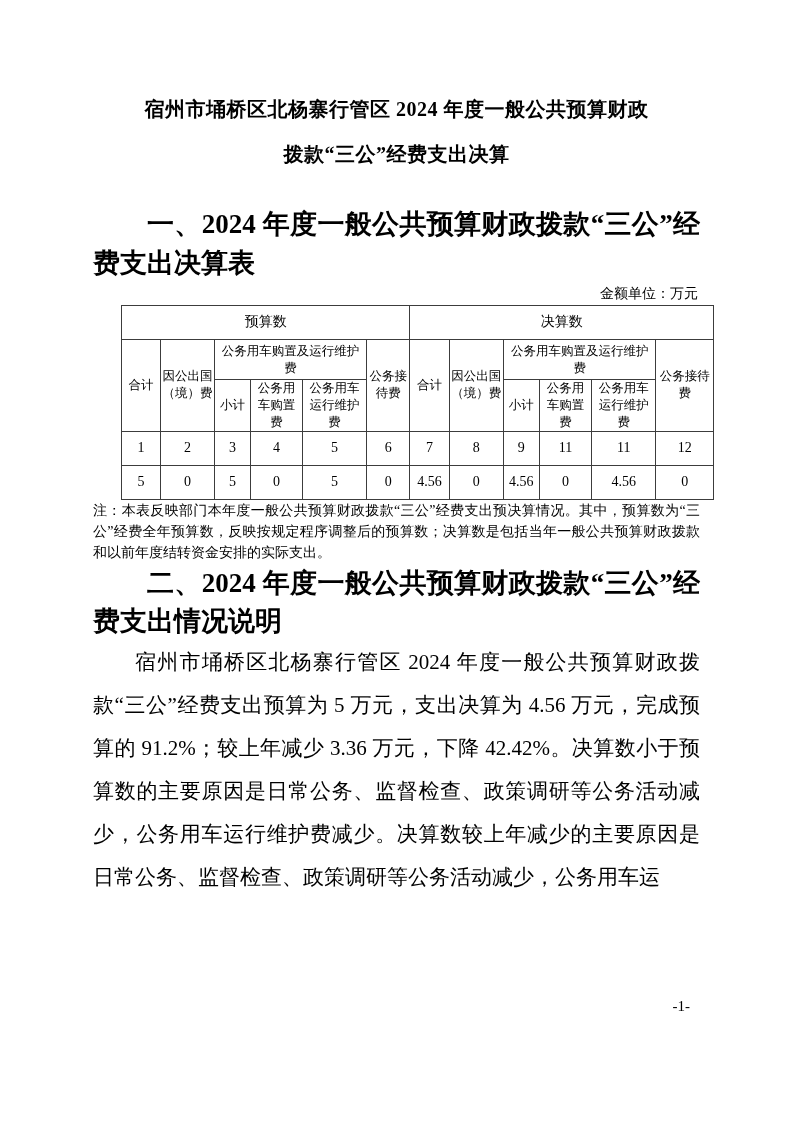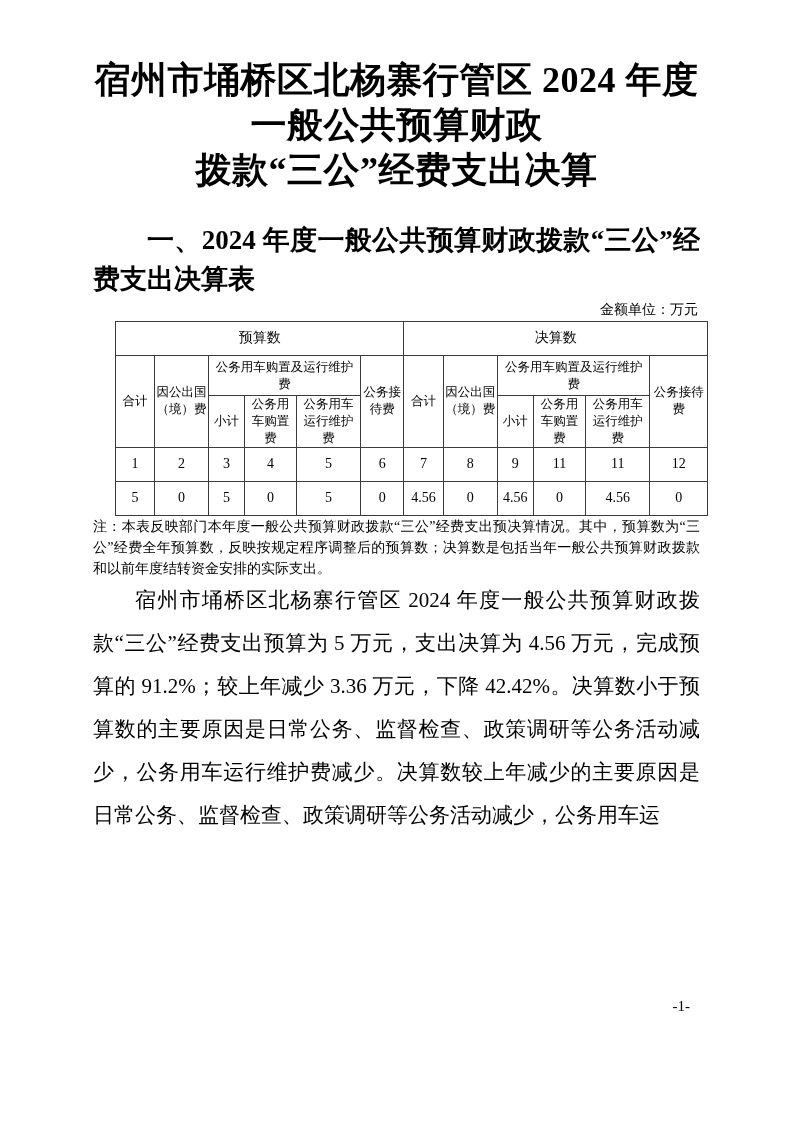--- a/index.html
+++ b/index.html
@@ -9,23 +9,23 @@
     width:794px; height:1122px;
     margin:0 auto;
     background:#ffffff;
     color:#000;
     font-family:"Liberation Serif","DejaVu Serif",serif;
     overflow:hidden;
   }
   .content { padding:0 94px 0 93px; }
 
   .doc-title {
-    margin-top:58px;
+    margin-top:87px;
     text-align:center;
-    font-size:36px;
+    font-size:20px;
     font-weight:700;
     line-height:45px;
     letter-spacing:0.5px;
   }
 
   .sec-heading {
     font-size:27px;
     font-weight:700;
     line-height:38.5px;
     text-indent:2em;
@@ -37,21 +37,21 @@
   .unit-line {
     margin-top:1px;
     font-size:14px;
     line-height:21px;
     text-align:right;
     padding-right:2px;
   }
 
   table.budget {
     margin-top:1px;
-    margin-left:22px;
+    margin-left:28px;
     width:593px;
     border-collapse:collapse;
     table-layout:fixed;
   }
   table.budget td {
     border:1px solid #3c3c3c;
     text-align:center;
     vertical-align:middle;
     font-size:12.5px;
     line-height:1.35;
@@ -166,20 +166,21 @@
         <td>4.56</td>
         <td>0</td>
         <td>4.56</td>
         <td>0</td>
       </tr>
     </tbody>
       </table>
 
     <div class="table-note">注：本表反映部门本年度一般公共预算财政拨款“三公”经费支出预决算情况。其中，预算数为“三公”经费全年预算数，反映按规定程序调整后的预算数；决算数是包括当年一般公共预算财政拨款和以前年度结转资金安排的实际支出。</div>
 
+    <div class="sec-heading h2">二、2024 年度一般公共预算财政拨款“三公”经费支出情况说明</div>
 
 
     <div class="body-para">宿州市埇桥区北杨寨行管区 2024 年度一般公共预算财政拨款“三公”经费支出预算为 5 万元，支出决算为 4.56 万元，完成预算的 91.2%；较上年减少 3.36 万元，下降 42.42%。决算数小于预算数的主要原因是日常公务、监督检查、政策调研等公务活动减少，公务用车运行维护费减少。决算数较上年减少的主要原因是日常公务、监督检查、政策调研等公务活动减少，公务用车运</div>
 
   </div>
 
   <div class="page-number">-1-</div>
 </div>
 
 </body></html>

